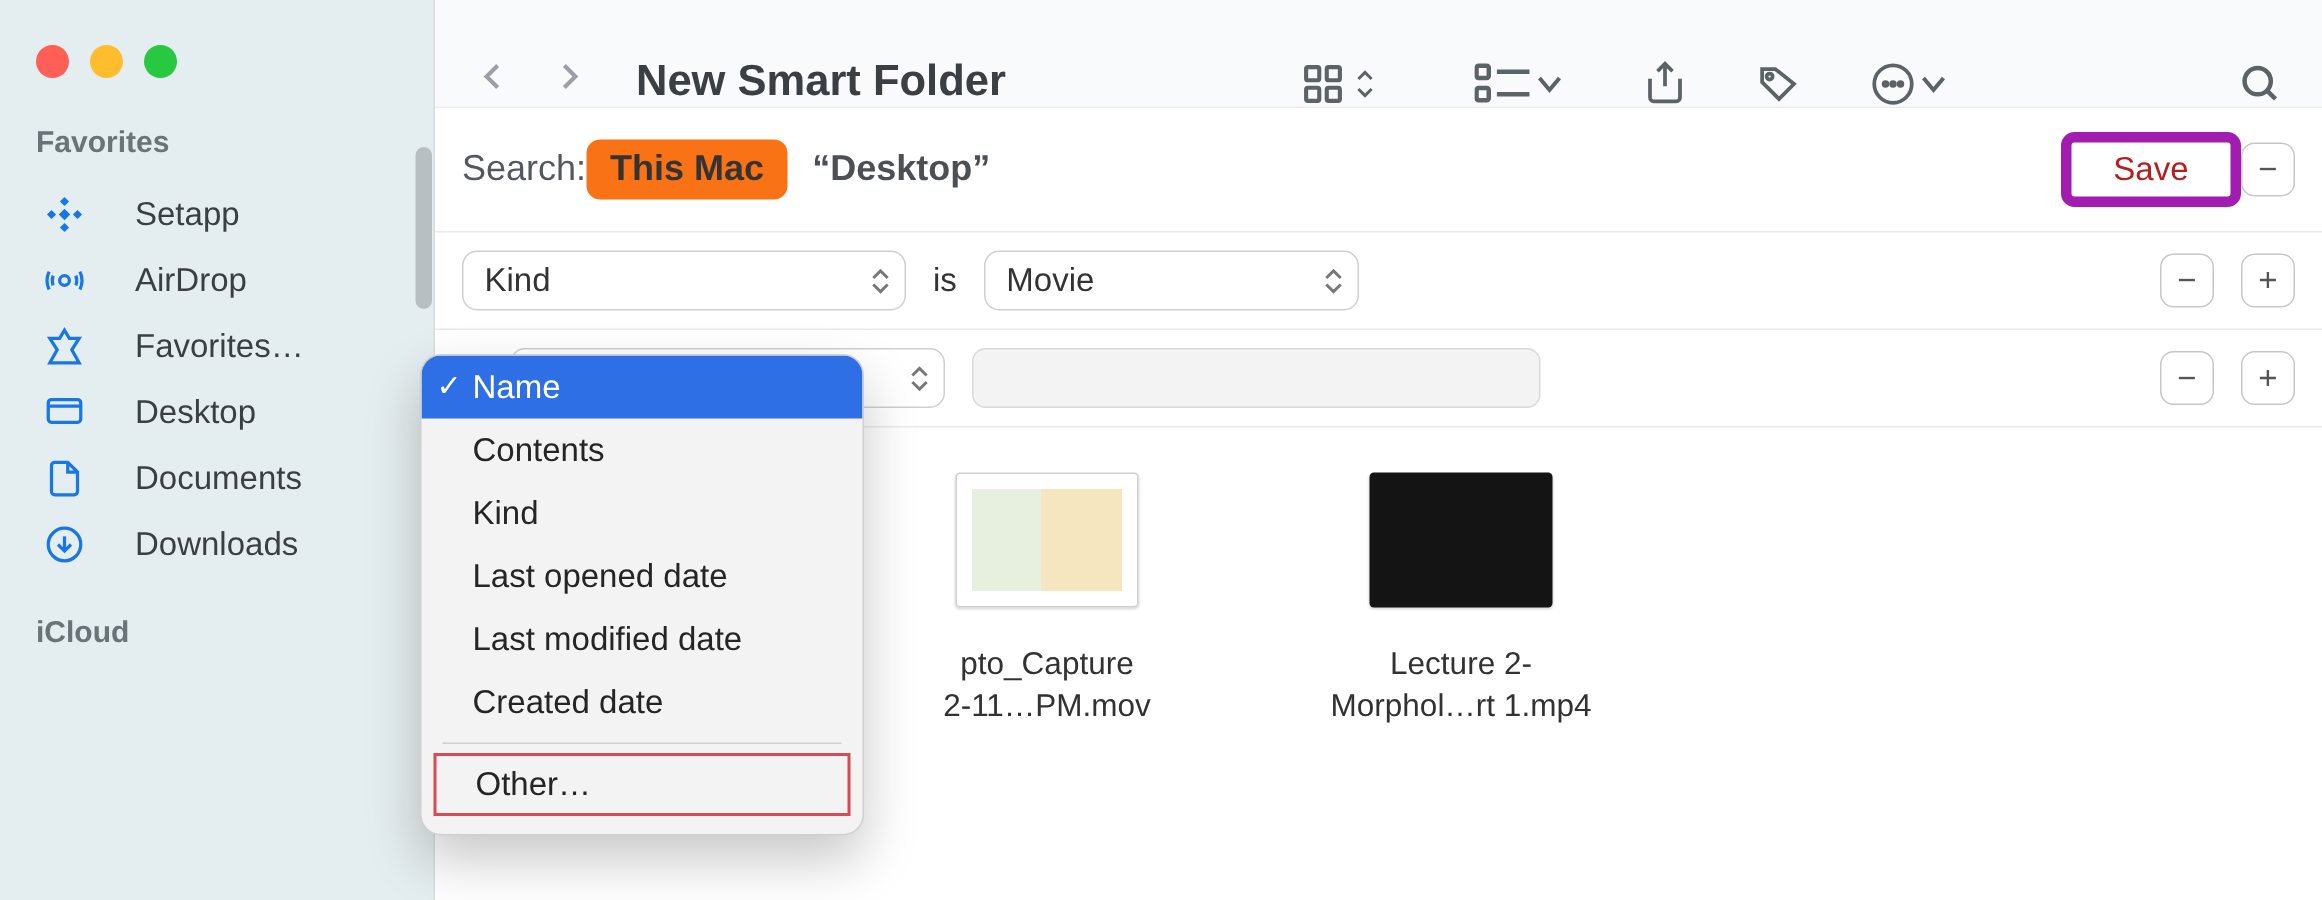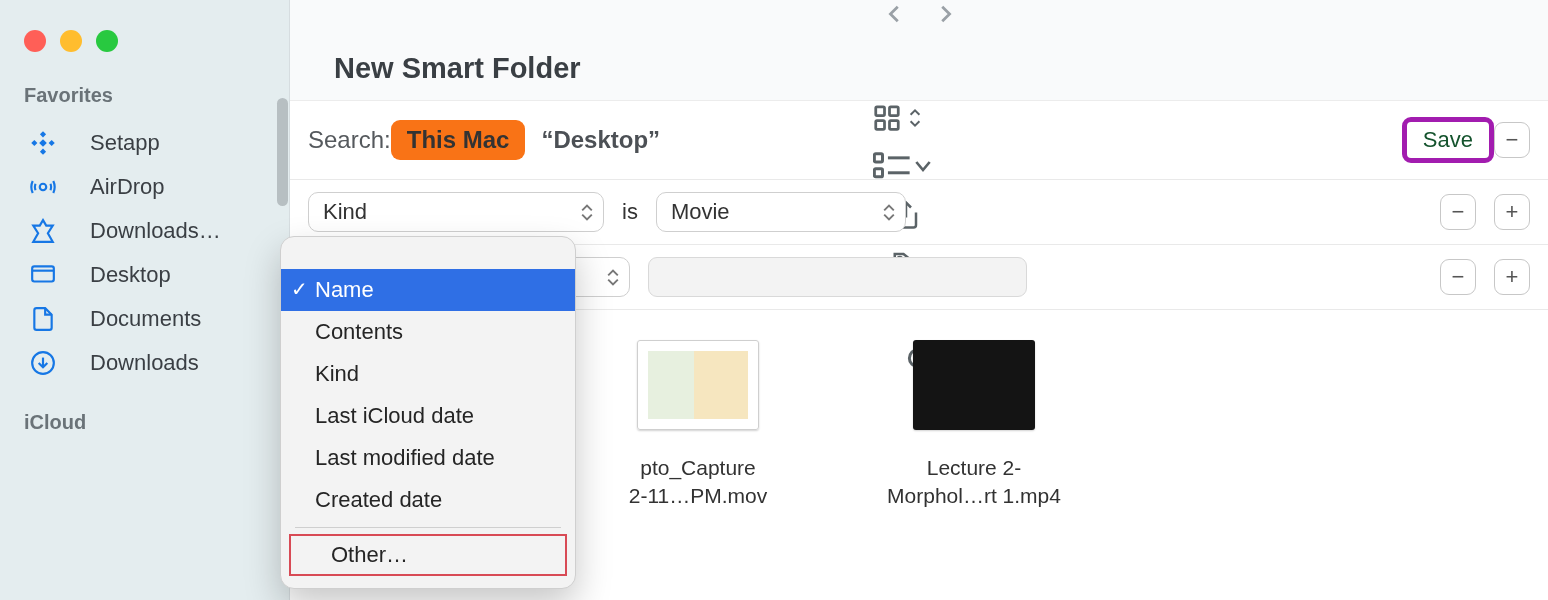--- a/index.html
+++ b/index.html
@@ -39,27 +39,26 @@
   .sb-item .icon { color: #1677e5; width: 30px; display: flex; align-items: center; justify-content: center; flex-shrink: 0; }
   .sb-item .label { white-space: nowrap; overflow: hidden; text-overflow: ellipsis; }
   .sb-scroll-thumb {
     position: absolute; right: 1px; top: 98px; width: 11px; height: 108px;
     background: #b7bfc2; border-radius: 6px;
   }
 
   
   .main { flex: 1; display: flex; flex-direction: column; }
   .toolbar {
-    height: 101px;
-    display: flex; align-items: center;
+    height: 72px;
+    display: flex; align-items: flex-end;
     padding: 0 26px 0 28px;
     gap: 18px;
     background: #f9fafb;
     border-bottom: 1px solid #ececec;
-    flex-direction: column;
   }
   .nav-btns { display: flex; gap: 28px; color: #9aa0a6; }
   .title { font-size: 29px; font-weight: 700; color: #3a3f44; margin-left: 16px; margin-right: auto; }
   .tb-icon { color: #5b6367; display: flex; align-items: center; gap: 4px; }
   .tb-icon svg { display: block; }
 
   
   .scope-bar {
     display: flex; align-items: center;
     padding: 16px 18px 16px 18px;
@@ -68,22 +67,22 @@
   .scope-label { color: #55595d; font-size: 24px; }
   .pill {
     padding: 6px 16px; border-radius: 9px; font-size: 24px; font-weight: 600;
   }
   .pill.selected { background: #f97316; }
   .pill.unselected { color: #4c5055; }
   .pill.quoted::before { content:"“"; }
   .pill.quoted::after { content:"”"; }
   .spacer { flex: 1; }
   .save-btn {
-    border: 5px solid #a21caf; background: #fff; border-radius: 9px; padding: 5px 16px;
-    font-size: 22px; font-weight: 500; color: #14532d;
+    border: 7px solid #a21caf; background: #fff; border-radius: 9px; padding: 5px 28px;
+    font-size: 22px; font-weight: 500; color: #b91c1c;
   }
   .square-btn {
     width: 36px; height: 36px; border: 1px solid #c7c7c7; border-radius: 9px;
     display: flex; align-items: center; justify-content: center; color: #555; font-size: 22px; background: #fff;
   }
 
   
   .criteria {
     padding: 0;
   }
@@ -146,32 +145,32 @@
     overflow: hidden;
     padding-bottom: 6px;
   }
   .popover .item {
     padding: 8px 16px 8px 34px;
     font-size: 22px;
     color: #252525;
     position: relative;
   }
   .popover .item.selected {
-    background: #2f6fe5; color: #fff; margin-top: 32px;
+    background: #2f6fe5; color: #fff;
   }
   .popover .item.selected::before {
     content: "✓"; position: absolute; left: 10px; top: 8px; font-size: 20px;
   }
   .popover .sep {
     height: 1px; background: #cfcfcf; margin: 6px 14px;
   }
   .popover .item.outlined {
     margin: 4px 8px 6px 8px;
     border: 2px solid #d84a55;
-    padding: 6px 16px 6px 40px;
+    padding: 6px 16px 6px 26px;
   }
 </style>
 </head>
 <body>
 
 <div class="window">
 
   <aside class="sidebar">
     <div class="traffic-lights">
       <div class="tl red"></div>
@@ -206,21 +205,21 @@
           </svg>
       </span>
       <span class="label">AirDrop</span>
     </div>
     <div class="sb-item">
       <span class="icon">
         <svg width="26" height="26" viewBox="0 0 24 24" fill="none" stroke="#1677e5" stroke-width="2">
             <path d="M12 2l3 5h6l-4.5 7L21 22H3l4.5-8L3 7h6z"></path>
           </svg>
       </span>
-      <span class="label">Downloads…</span>
+      <span class="label">Favorites…</span>
     </div>
     <div class="sb-item">
       <span class="icon">
         <svg width="26" height="26" viewBox="0 0 24 24" fill="none" stroke="#1677e5" stroke-width="2">
             <rect x="2" y="4" width="20" height="14" rx="2"></rect>
             <line x1="2" y1="8" x2="22" y2="8"></line>
           </svg>
       </span>
       <span class="label">Desktop</span>
     </div>
@@ -392,18 +391,18 @@
         <div class="file-name"><span>Lecture 2-</span><br><span>Morphol…rt 1.mp4</span></div>
       </div>
     </div>
   </main>
 </div>
 
 <div class="popover">
   <div class="item selected">Name</div>
   <div class="item">Contents</div>
   <div class="item">Kind</div>
-  <div class="item">Last iCloud date</div>
+  <div class="item">Last opened date</div>
   <div class="item">Last modified date</div>
   <div class="item">Created date</div>
   <div class="sep"></div>
   <div class="item outlined">Other…</div>
 </div>
 
 </body></html>

